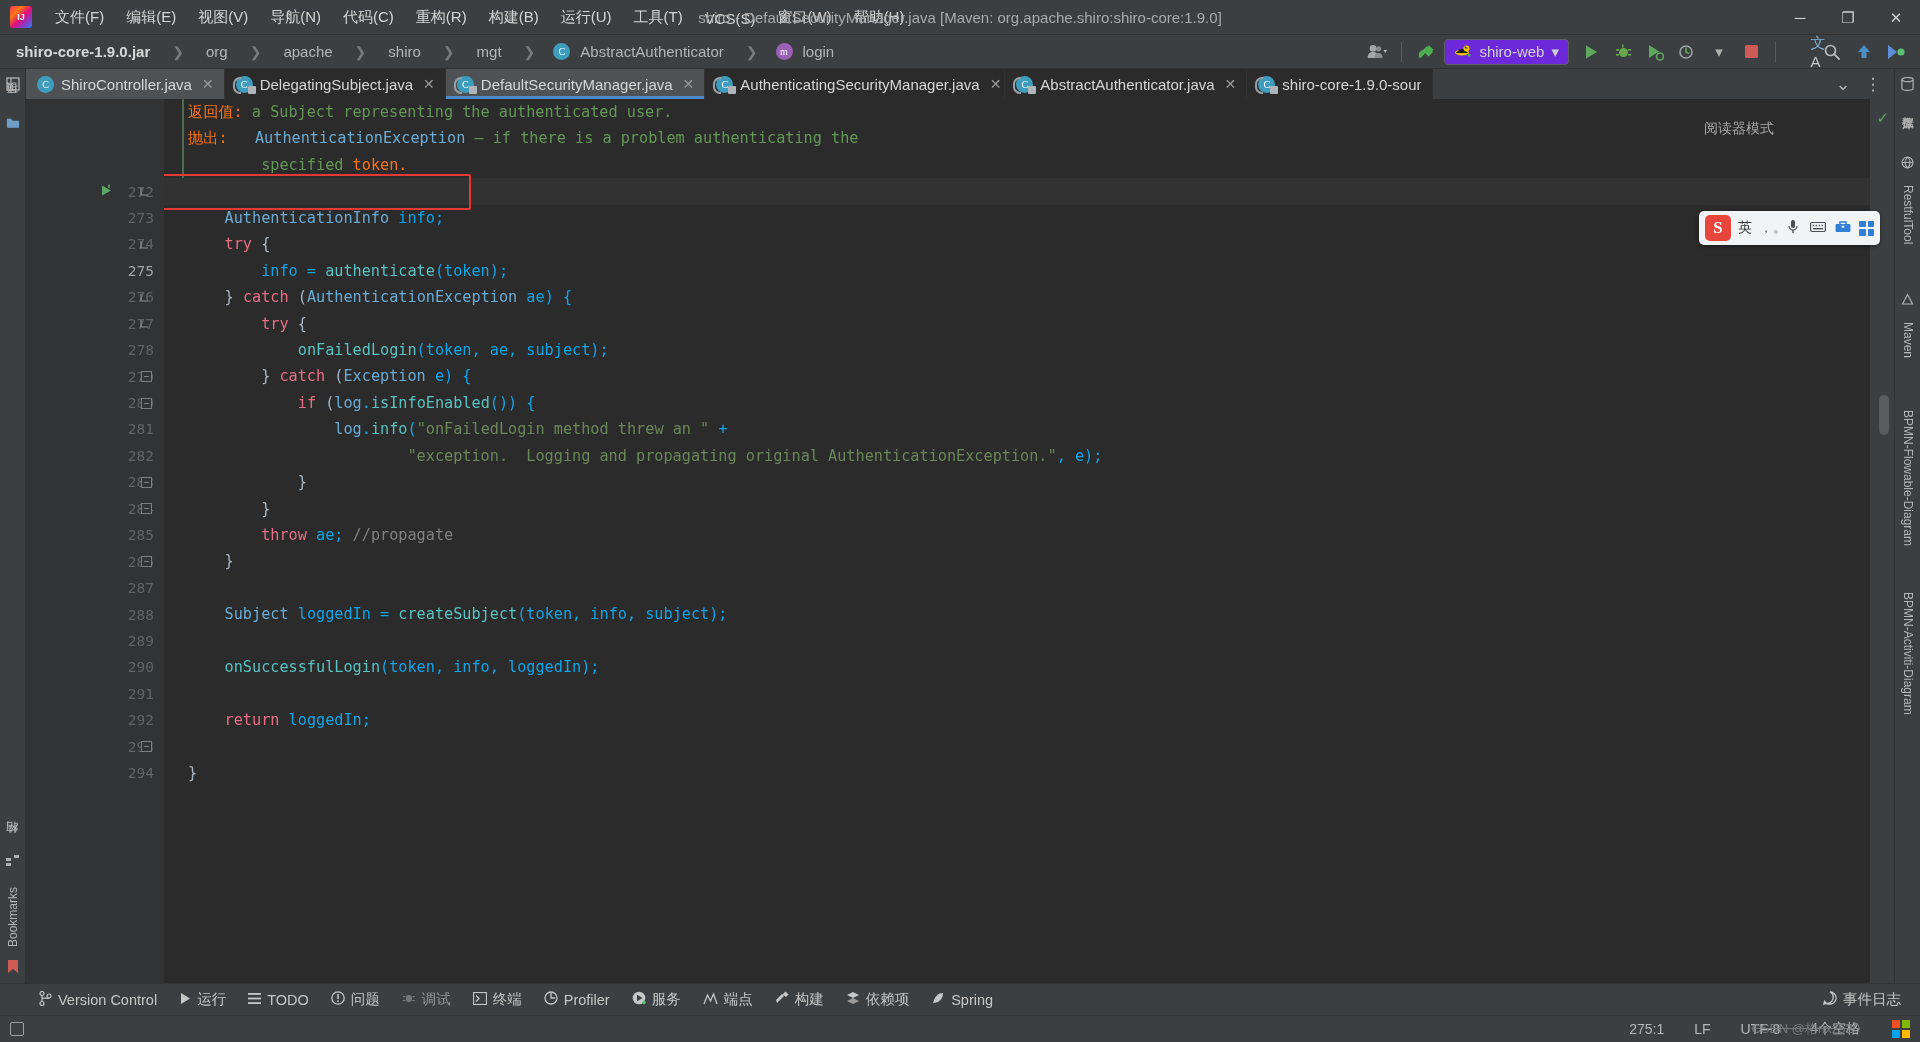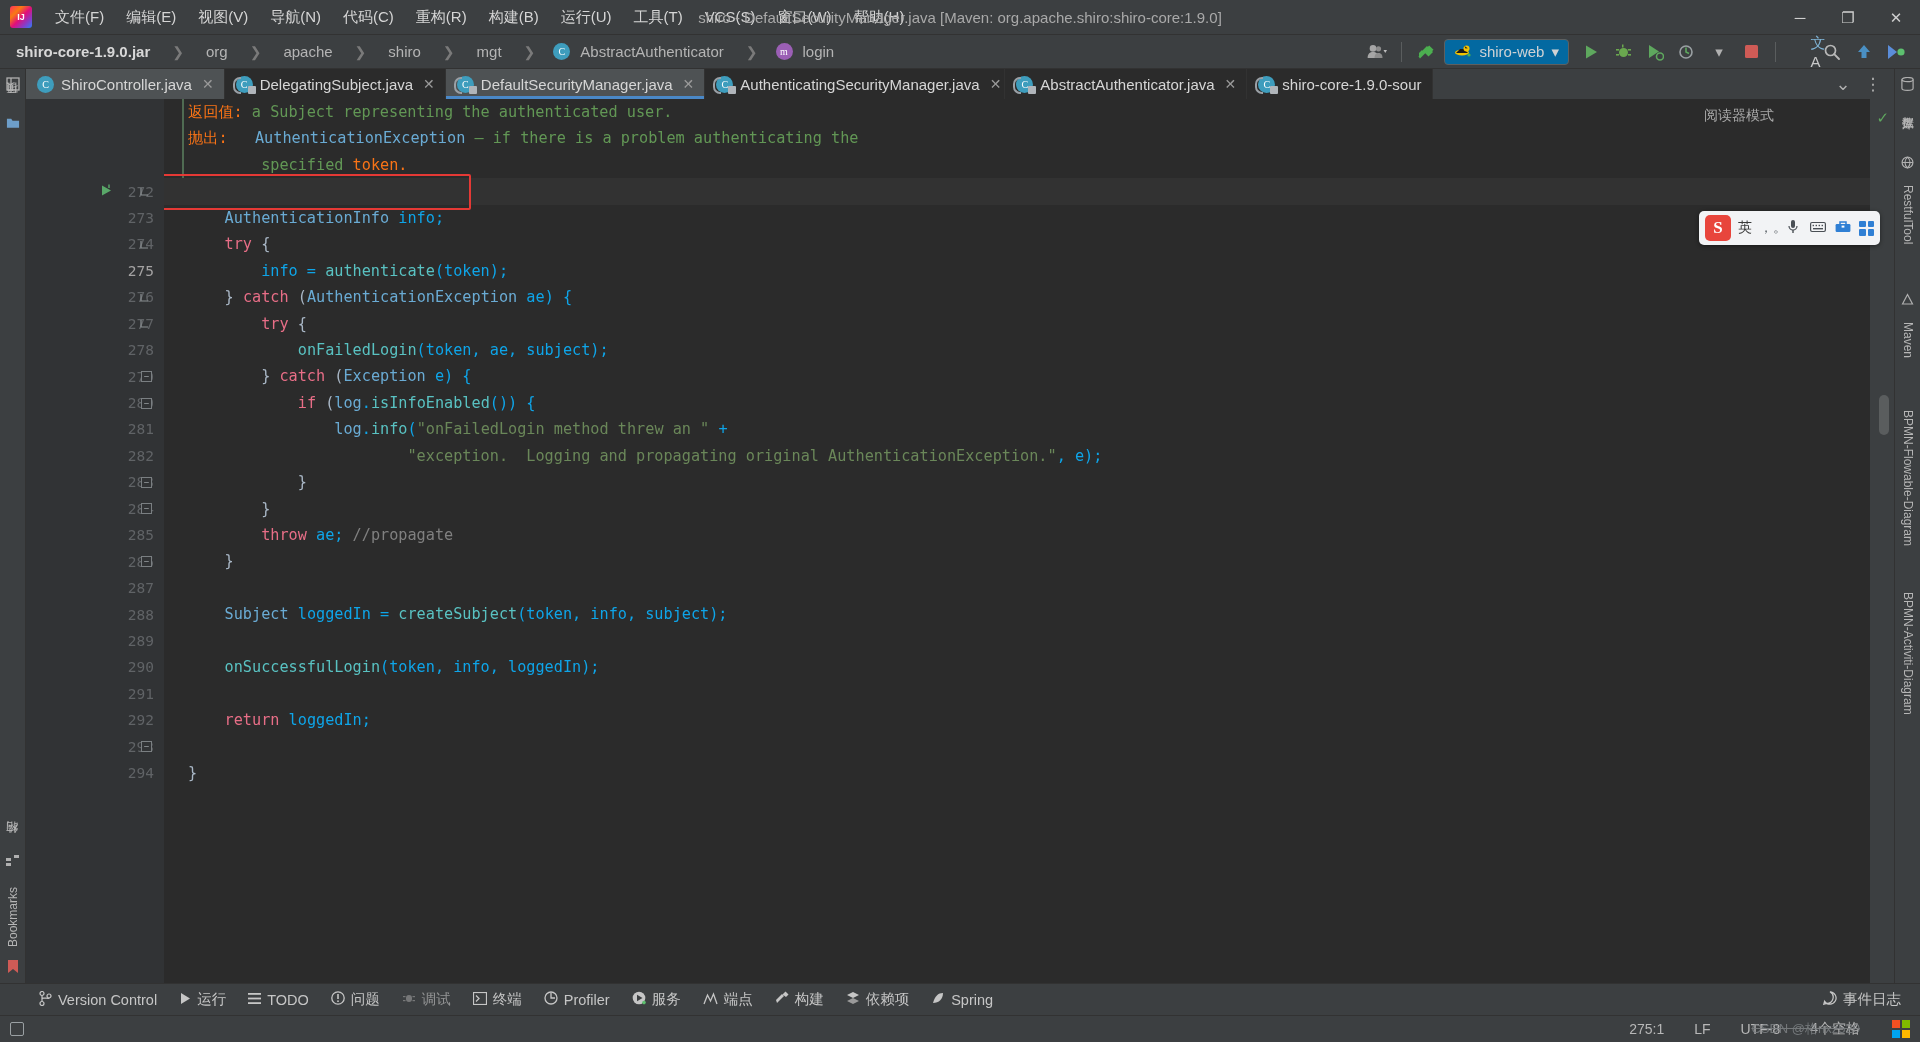--- a/index.html
+++ b/index.html
@@ -21,21 +21,21 @@
   .ij-logo {
     width:22px; height:22px; margin-left:10px; margin-right:12px; flex:0 0 22px;
     background:linear-gradient(135deg,#fe315d 0%,#f97a12 28%,#e10f7a 52%,#8a3bc6 76%,#2b7ffb 100%);
     border-radius:3px; position:relative;
   }
   .ij-logo:after{
     content:"IJ"; position:absolute; left:0; top:0; right:0; bottom:0;
     display:flex; align-items:center; justify-content:center;
     font-size:9px; color:#fff; font-weight:bold; font-family:"Liberation Sans",sans-serif;
   }
-  .menubar { display:flex; align-items:flex-start; gap:0px; }
+  .menubar { display:flex; align-items:flex-end; gap:0px; }
   .menu-item {
     padding:4px 11px; color:#d5d5d5; font-size:15px; cursor:default;
     font-family:"Liberation Sans", sans-serif; white-space:nowrap;
   }
   .win-title {
     position:absolute; left:0; right:0; text-align:center; font-size:15px;
     color:#a9a9a9; pointer-events:none; white-space:nowrap;
   }
   .win-btns { margin-left:auto; display:flex; height:100%; z-index:3; }
   .win-btn {
@@ -62,21 +62,21 @@
     display:inline-flex;align-items:center;justify-content:center;font-size:10px;
     margin-right:6px; flex:0 0 17px; font-family:"Liberation Serif",serif;
   }
   .nav-right { margin-left:auto; display:flex; align-items:center; gap:4px; padding-right:10px; }
   .tb-icon {
     width:28px;height:26px;display:flex;align-items:center;justify-content:center;
     color:#b0b0b0; font-size:15px; border-radius:3px; cursor:default;
   }
   .runcfg {
     display:flex;align-items:center;gap:7px;height:26px;padding:0 9px;
-    border:1px solid #5e6060;border-radius:4px;background:#0369a1;color:#cfd2d4;font-size:15px;
+    border:1px solid #5e6060;border-radius:4px;background:#6d28d9;color:#cfd2d4;font-size:15px;
     margin-right:4px;
   }
   .cat-ico { width:18px;height:15px;position:relative;display:inline-block; }
   .vsep{ width:1px;height:20px;background:#5a5d5e;margin:0 6px; }
 
   
   .main { flex:1 1 auto; display:flex; min-height:0; }
   .lefttoolwin {
     width:26px; flex:0 0 26px; background:#3c3f41; border-right:1px solid #323232;
     display:flex; flex-direction:column; align-items:center; padding-top:8px; gap:6px;
@@ -187,21 +187,21 @@
   
   .editorstrip {
     width:24px; flex:0 0 24px; background:#3c3f41; position:relative;
   }
   .scroll-thumb {
     position:absolute; right:5px; width:10px; background:#5a5d5e; border-radius:5px;
   }
   .insp-ok { position:absolute; top:10px; right:5px; color:#5fa85f; font-size:15px; }
 
   .reader-mode {
-    position:absolute; right:120px; top:8px; color:#a8a8a8; font-size:14px;
+    position:absolute; right:120px; top:21px; color:#a8a8a8; font-size:14px;
   }
 
   
   .ime {
     position:absolute; right:14px; top:112px; height:34px; display:flex; align-items:center;
     background:#f2f3f5; border-radius:5px; padding:0 6px; gap:7px;
     box-shadow:0 1px 4px rgba(0,0,0,.45);
   }
   .ime-s {
     width:26px;height:26px;border-radius:5px;background:#e8453c;color:#fff;

